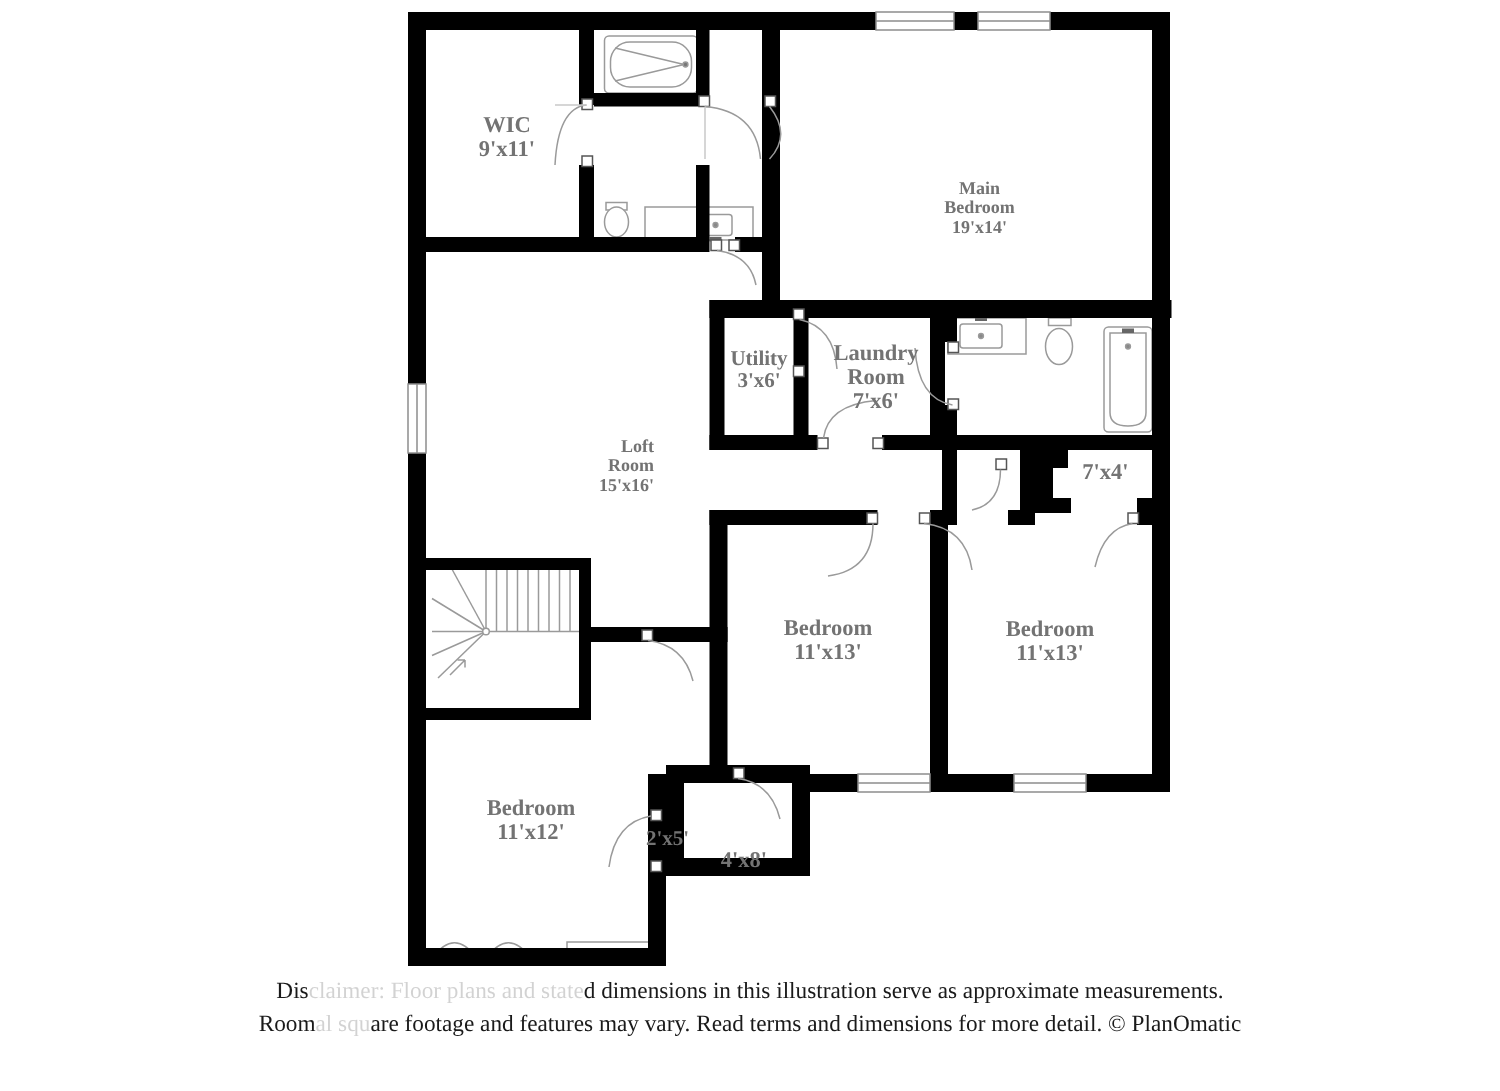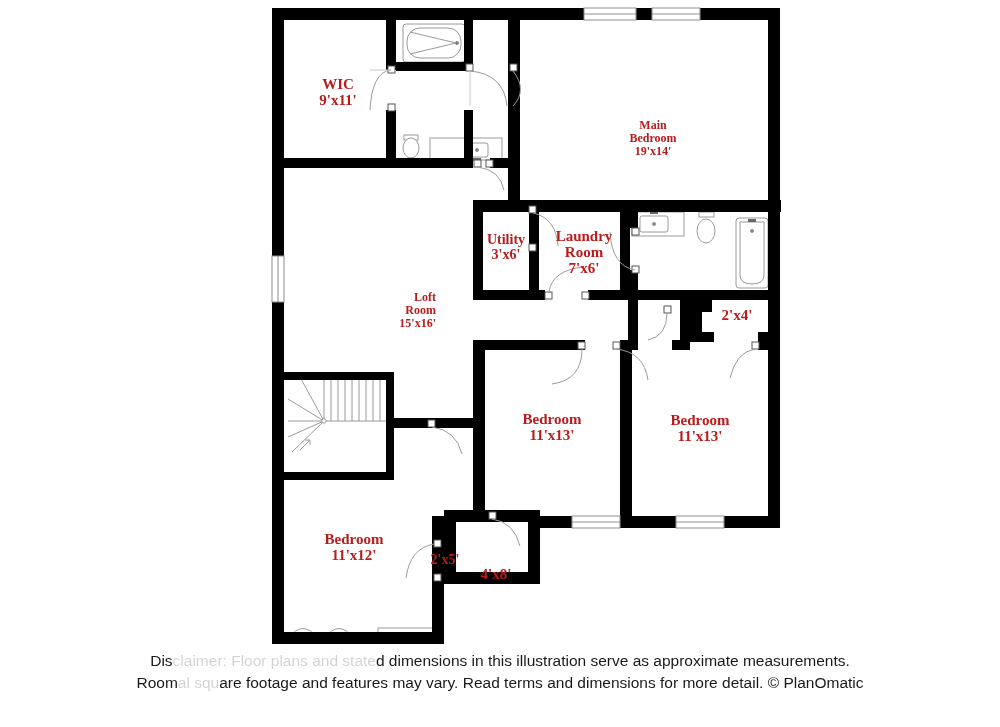--- a/index.html
+++ b/index.html
@@ -20,35 +20,35 @@
   #floorplan-svg {
     position: absolute;
     left: 0;
     top: 0;
   }
   .room-label {
     position: absolute;
     text-align: center;
     font-family: "Liberation Serif", serif;
     font-weight: bold;
-    color: #b91c1c;
+    color: #737373;
     line-height: 1.08;
     white-space: pre-line;
     pointer-events: none;
   }
   .rl-lg { font-size: 12px; margin-top: 43px; }
   .rl-md { font-size: 15px; }
   .rl-xs { font-size: 14px; }
   #disclaimer {
     position: absolute;
     left: 0;
     top: 650px;
     width: 1000px;
     text-align: center;
-    font-family: Liberation Sans, sans-serif;
+    font-family: Liberation Serif, serif;
     font-size: 15.5px;
     color: #1a1a1a;
     line-height: 1.45;
   }
   #disclaimer .faded {
     color: rgba(30,30,30,0.20);
   }
   #disclaimer .line { display: block; }
 </style>
 </head>
@@ -320,21 +320,21 @@
 Room
 15'x16'</div>
 
   <div class="room-label rl-xs" style="left:480px; top:232px; width:52px;">Utility
 3'x6'</div>
 
   <div class="room-label rl-md" style="left:538px; top:228px; width:92px;">Laundry
 Room
 7'x6'</div>
 
-  <div class="room-label rl-md" style="left:706px; top:307px; width:62px;">2'x4'</div>
+  <div class="room-label rl-md" style="left:706px; top:307px; width:62px;">7'x4'</div>
 
   <div class="room-label rl-md" style="left:500px; top:411px; width:104px;">Bedroom
 11'x13'</div>
 
   <div class="room-label rl-md" style="left:648px; top:412px; width:104px;">Bedroom
 11'x13'</div>
 
   <div class="room-label rl-md" style="left:300px; top:531px; width:108px;">Bedroom
 11'x12'</div>
 

